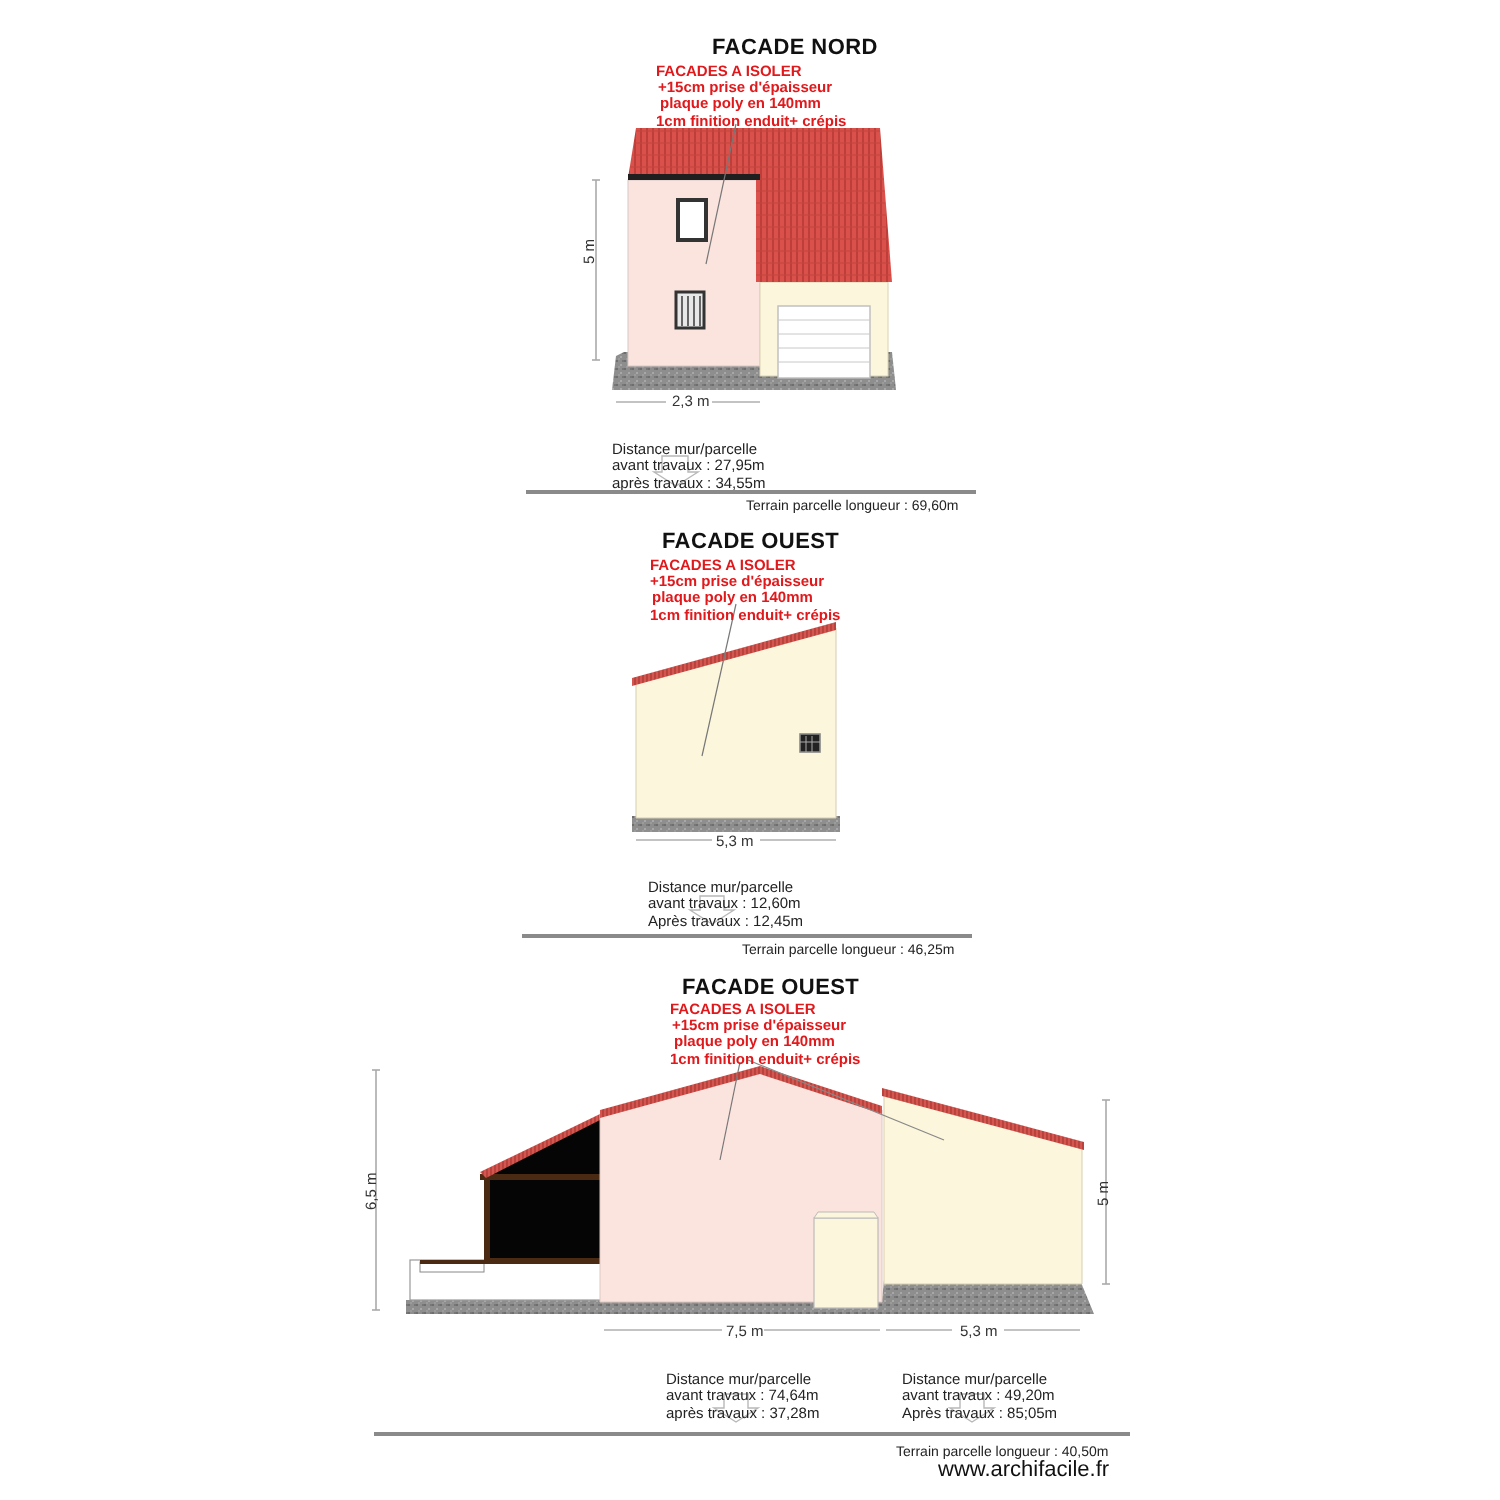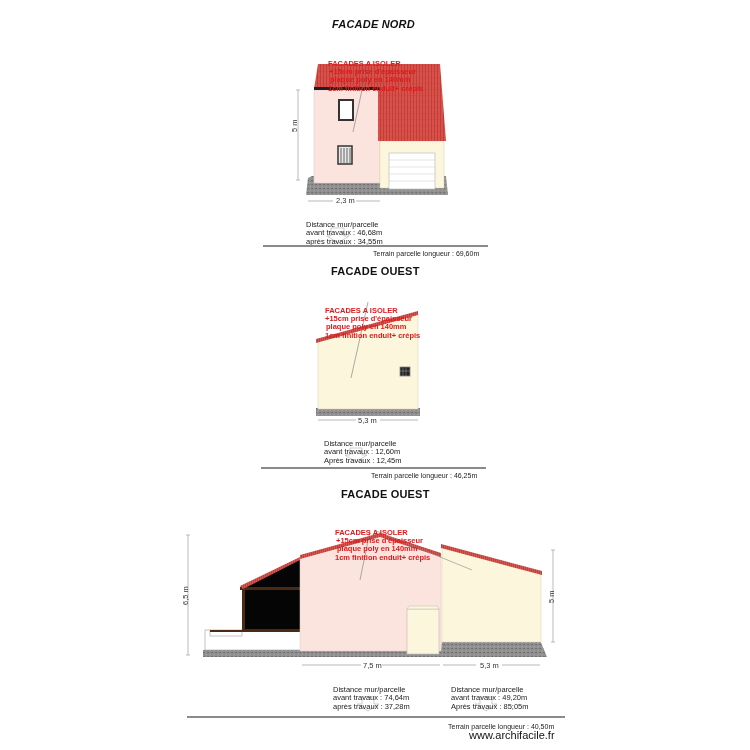--- a/index.html
+++ b/index.html
@@ -1,19 +1,19 @@
 <!DOCTYPE html>
 <html><head>
 <meta charset="utf-8">
 <style>
   html, body { margin:0; padding:0; background:#ffffff; }
   body { width:750px; height:750px; position:relative; overflow:hidden; font-family:"Liberation Sans", sans-serif; }
   .abs { position:absolute; }
   .title { font-weight:bold; font-size:11px; color:#111; letter-spacing:0.2px; white-space:nowrap; }
-  .note { color:#e0191c; font-weight:bold; font-size:7.5px; line-height:8.2px; white-space:nowrap;margin-top:28px; }
+  .note { color:#e0191c; font-weight:bold; font-size:7.5px; line-height:8.2px; white-space:nowrap; }
   .note div { white-space:nowrap; }
   .info { font-size:7.5px; line-height:8.4px; color:#222; white-space:nowrap;margin-top:16px; }
   .terrain { font-size:7px; color:#222; white-space:nowrap; }
   .dim { font-size:7.5px; color:#333; white-space:nowrap; }
   .ground-line { height:2px; background:#8a8a8a; }
   .watermark { font-size:11px; color:#111; white-space:nowrap; }
   svg { position:absolute; left:0; top:0; overflow:visible; }
 </style>
 </head>
 <body>
@@ -124,32 +124,32 @@
     <line x1="302" y1="665" x2="361" y2="665" stroke="#888" stroke-width="0.6"></line>
     <line x1="382" y1="665" x2="440" y2="665" stroke="#888" stroke-width="0.6"></line>
     <line x1="443" y1="665" x2="476" y2="665" stroke="#888" stroke-width="0.6"></line>
     <line x1="502" y1="665" x2="540" y2="665" stroke="#888" stroke-width="0.6"></line>
 
     <path d="M362,697 L374,697 L374,704 L379,704 L368,711 L357,704 L362,704 Z" fill="none" stroke="#b8b8b8" stroke-width="0.7"></path>
     <path d="M480,697 L492,697 L492,704 L497,704 L486,711 L475,704 L480,704 Z" fill="none" stroke="#b8b8b8" stroke-width="0.7"></path>
   </g>
 </svg>
 
-<div class="abs title" style="left:332px; top:18px;font-style:italic;">FACADE NORD</div>
+<div class="abs title" style="left:356px; top:18px;">FACADE NORD</div>
 <div class="abs note" style="left:328px; top:32px;">
   <div>FACADES A ISOLER</div>
   <div style="padding-left:1px">+15cm prise d'épaisseur</div>
   <div style="padding-left:2px"> plaque poly en 140mm</div>
   <div>1cm finition enduit+ crépis</div>
 </div>
 <div class="abs dim" style="left:290px; top:132px; transform:rotate(-90deg); transform-origin:left top;">5 m</div>
 <div class="abs dim" style="left:336px; top:196px;">2,3 m</div>
 <div class="abs info" style="left:306px; top:205px;">
   <div>Distance mur/parcelle</div>
-  <div>avant travaux : 46,68m</div>
+  <div>avant travaux : 27,95m</div>
   <div>après travaux : 34,55m</div>
 </div>
 <div class="abs ground-line" style="left:263px; top:245px; width:225px;"></div>
 <div class="abs terrain" style="left:373px; top:250px;">Terrain parcelle longueur : 69,60m</div>
 
 <div class="abs title" style="left:331px; top:265px;">FACADE OUEST</div>
 <div class="abs note" style="left:325px; top:279px;">
   <div>FACADES A ISOLER</div>
   <div>+15cm prise d'épaisseur</div>
   <div style="padding-left:1px"> plaque poly en 140mm</div>

